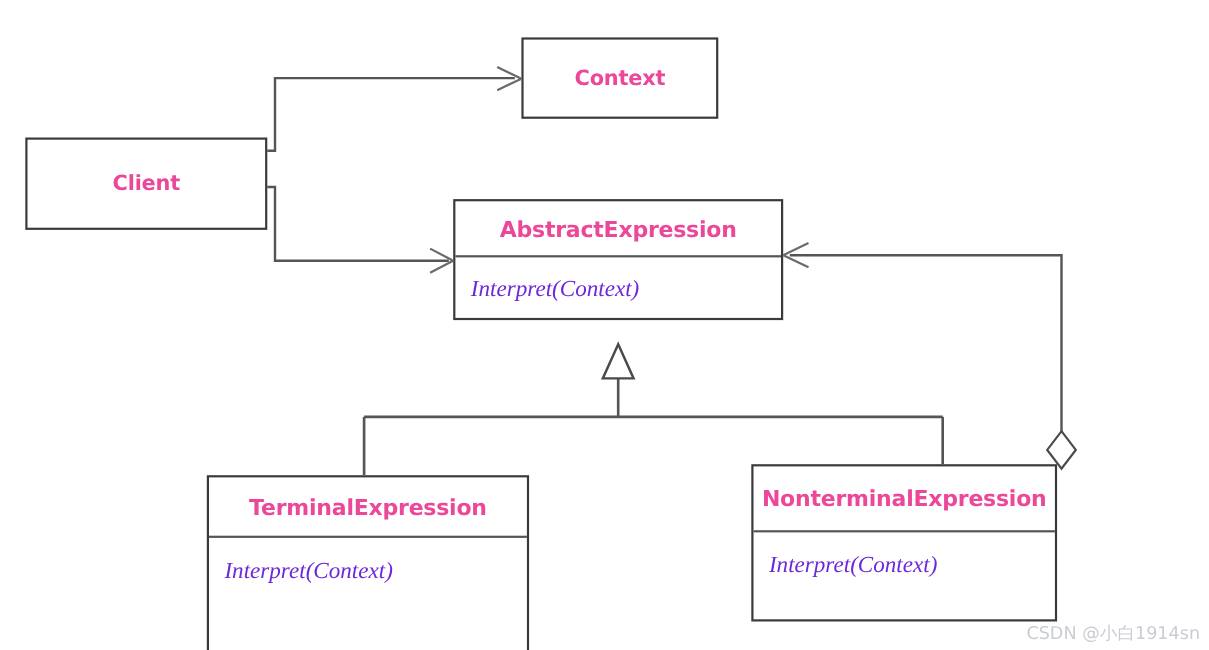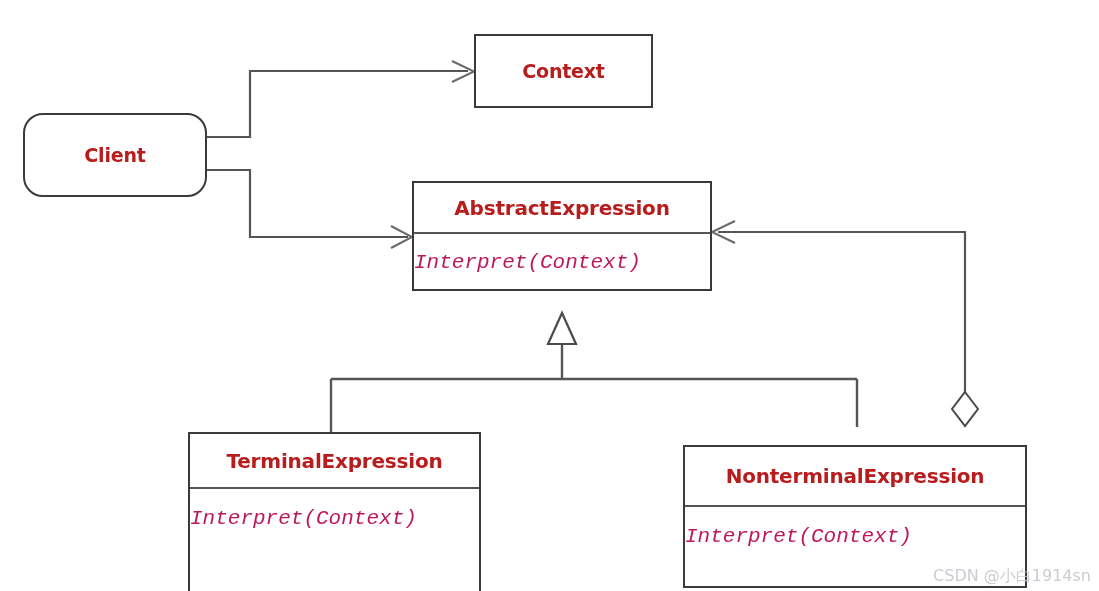--- a/index.html
+++ b/index.html
@@ -25,38 +25,39 @@
   .uml-box {
     position: absolute;
     background: #ffffff;
     border: 2px solid #3a3a3a;
     box-sizing: border-box;
     z-index: 5;
   }
   .uml-title {
     font-family: "DejaVu Sans", sans-serif;
     font-weight: bold;
-    color: #b91c1c;
+    color: #ec4899;
     text-align: center;
     letter-spacing: -0.2px;
     white-space: nowrap;
     display: flex;
     align-items: center;
     justify-content: center;
   }
   .uml-divider {
     border-top: 2px solid #555555;
   }
   .uml-method {
-    font-family: Liberation Mono, monospace;
+    font-family: Liberation Serif, serif;
     font-style: italic;
-    color: #be185d;
+    color: #6d28d9;
     white-space: nowrap;
     display: flex;
     align-items: center;
+    padding-left: 14px;
   }
   .simple-box .uml-title {
     width: 100%;
     height: 100%;
   }
   .watermark {
     position: absolute;
     right: 8px;
     bottom: 4px;
     font-family: "DejaVu Sans", sans-serif;
@@ -103,41 +104,41 @@
      AbstractExpression --&gt;
     <g>
       <path d="M 965 395 L 965 232 L 718 232" fill="none" stroke="#555555" stroke-width="2.2" stroke-linejoin="miter"></path>
 
       <path d="M 735 221 L 712 232 L 735 243" fill="none" stroke="#6a6a6a" stroke-width="2" stroke-linecap="butt"></path>
 
       <polygon points="965,392 978,409 965,426 952,409" fill="#ffffff" stroke="#4a4a4a" stroke-width="2"></polygon>
     </g>
   </svg>
 
-  <div class="uml-box simple-box" style="left:23px; top:113px; width:184px; height:84px;border-radius:20px;">
+  <div class="uml-box simple-box" style="left:23px; top:125px; width:220px; height:84px;">
     <div class="uml-title" style="font-size:19px;">Client</div>
   </div>
 
   <div class="uml-box simple-box" style="left:474px; top:34px; width:179px; height:74px;">
     <div class="uml-title" style="font-size:19px;">Context</div>
   </div>
 
   <div class="uml-box" style="left:412px; top:181px; width:300px; height:110px;">
     <div class="uml-title" style="font-size:20px; height:49px;">AbstractExpression</div>
     <div class="uml-divider"></div>
     <div class="uml-method" style="font-size:21px; height:57px;">Interpret(Context)</div>
   </div>
 
   <div class="uml-box" style="left:188px; top:432px; width:293px; height:168px;">
     <div class="uml-title" style="font-size:20px; height:53px;">TerminalExpression</div>
     <div class="uml-divider"></div>
     <div class="uml-method" style="font-size:21px; height:58px;">Interpret(Context)</div>
   </div>
 
-  <div class="uml-box" style="left:683px; top:445px; width:344px; height:143px;">
+  <div class="uml-box" style="left:683px; top:422px; width:278px; height:143px;">
     <div class="uml-title" style="font-size:20px; height:58px;">NonterminalExpression</div>
     <div class="uml-divider"></div>
     <div class="uml-method" style="font-size:21px; height:59px;">Interpret(Context)</div>
   </div>
 
   <div class="watermark">CSDN @小白1914sn</div>
 
 </div>
 
 </body></html>

